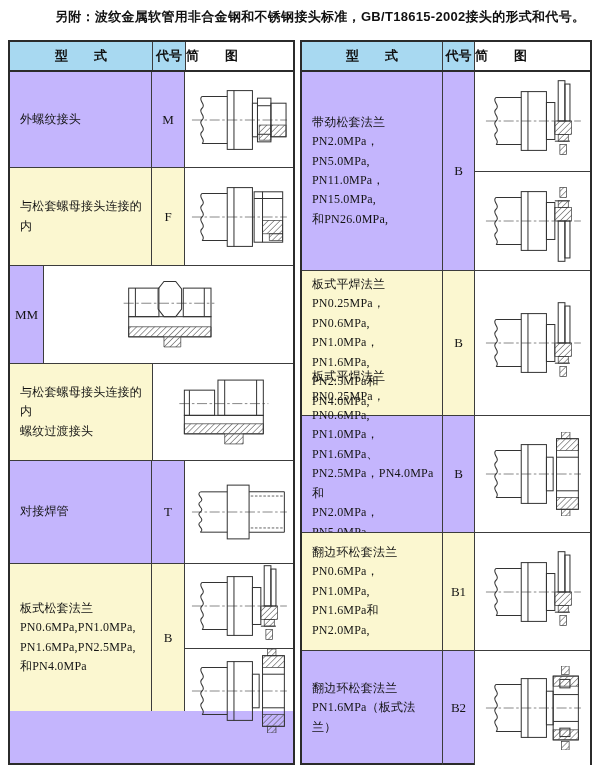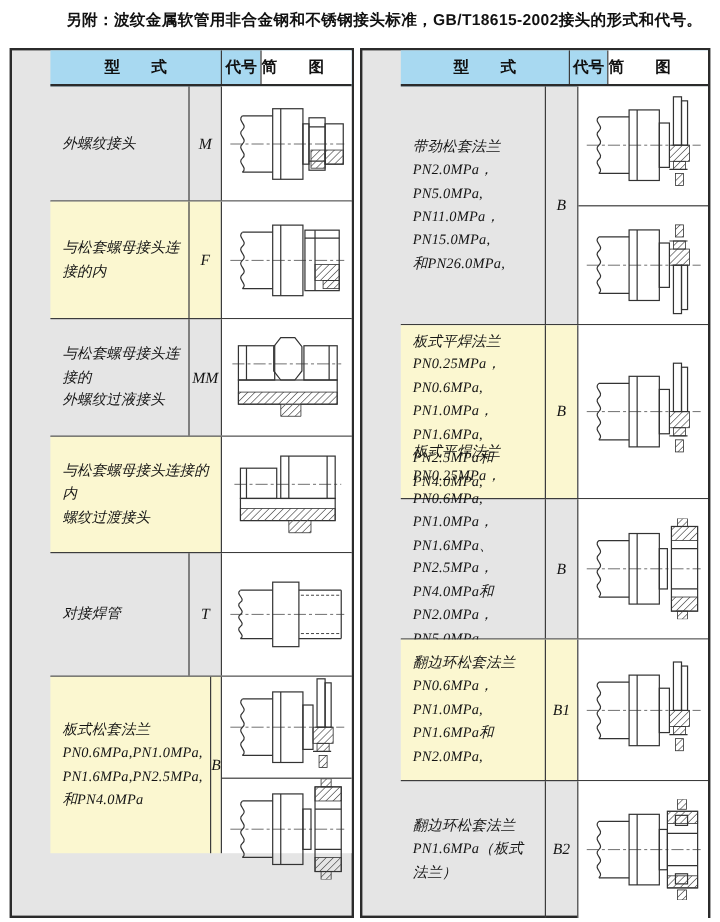--- a/index.html
+++ b/index.html
@@ -1,28 +1,28 @@
 <!DOCTYPE html>
 <html style="--hdr: #a8d9f1; --ylw: #fbf7d0;"><head>
 <meta charset="utf-8">
 <style>
   * { margin:0; padding:0; box-sizing:border-box; }
   html,body { width:600px; height:768px; background:#ffffff; overflow:hidden;
               font-family:"Liberation Sans", sans-serif; }
   .page { position:relative; width:600px; height:768px; background:#fff; }
   .title { position:absolute; left:7px; top:8px; width:590px;
            font-size:13px; font-weight:bold; color:#111; letter-spacing:0.3px;margin-left:48px; }
-  .tbl { position:absolute; top:40px; border:2px solid #2b2b2b; background:#e5e5e5;
-         display:flex; flex-direction:column;padding-left:32px; }
+  .tbl { position:absolute; top:40px; border:2px solid #2b2b2b; background:#c4b5fd;
+         display:flex; flex-direction:column; }
   .tbl-left  { left:8px;  width:287px; height:725px; }
   .tbl-right { left:300px; width:292px; height:725px; }
   .hrow { display:flex; height:30px; background:var(--hdr,#a8d9f1);
           border-bottom:2px solid #2b2b2b; font-weight:bold; font-size:13px; color:#111;
           flex:0 0 auto; }
-  .row { display:flex; flex:0 0 auto;font-style:italic; }
+  .row { display:flex; flex:0 0 auto; }
   .row + .row { border-top:1px solid #3c3c3c; }
   .cell { display:flex; align-items:center; }
   .cell + .cell { border-left:1px solid #3c3c3c; }
   .hcell { display:flex; align-items:center; justify-content:center; }
   .hcell + .hcell { border-left:1px solid #3c3c3c; }
   .tbl-left  .c-type { width:142px; } .tbl-left  .c-code { width:33px; }
   .tbl-left  .c-diag { flex:1; }
   .tbl-right .c-type { width:140px; } .tbl-right .c-code { width:32px; }
   .tbl-right .c-diag { flex:1; }
   .type { font-family:"Liberation Serif", serif; font-size:12px; color:#141414;
@@ -106,24 +106,20 @@
               <line class="ln" x1="78" y1="28" x2="112" y2="28"></line>
               <rect x="88" y="54" width="24" height="16" fill="url(#hp1)" stroke="#333" stroke-width="0.8"></rect>
               <rect x="96" y="70" width="16" height="8" fill="url(#hp1)" stroke="#333" stroke-width="0.8"></rect>
               <line class="cl" x1="4" y1="50" x2="117" y2="50"></line>
             </svg>
           </div>
         </div>
     </div>
 
     <div class="row" style="height:98px">
-      <div class="cell c-type">
-          <span class="type">与松套螺母接头连接的
-外螺纹过液接头</span>
-        </div>
       <div class="cell c-code code">MM</div>
       <div class="cell c-diag">
           <div class="sub">
             <svg viewBox="0 0 120 100">
               <defs>
                 <pattern id="hp2" width="5" height="5" patternUnits="userSpaceOnUse" patternTransform="rotate(45)">
                   <line x1="0" y1="0" x2="0" y2="5" stroke="#555" stroke-width="1.4"></line>
                 </pattern>
               </defs>
               <rect class="ln" x="12" y="18" width="36" height="34"></rect>

